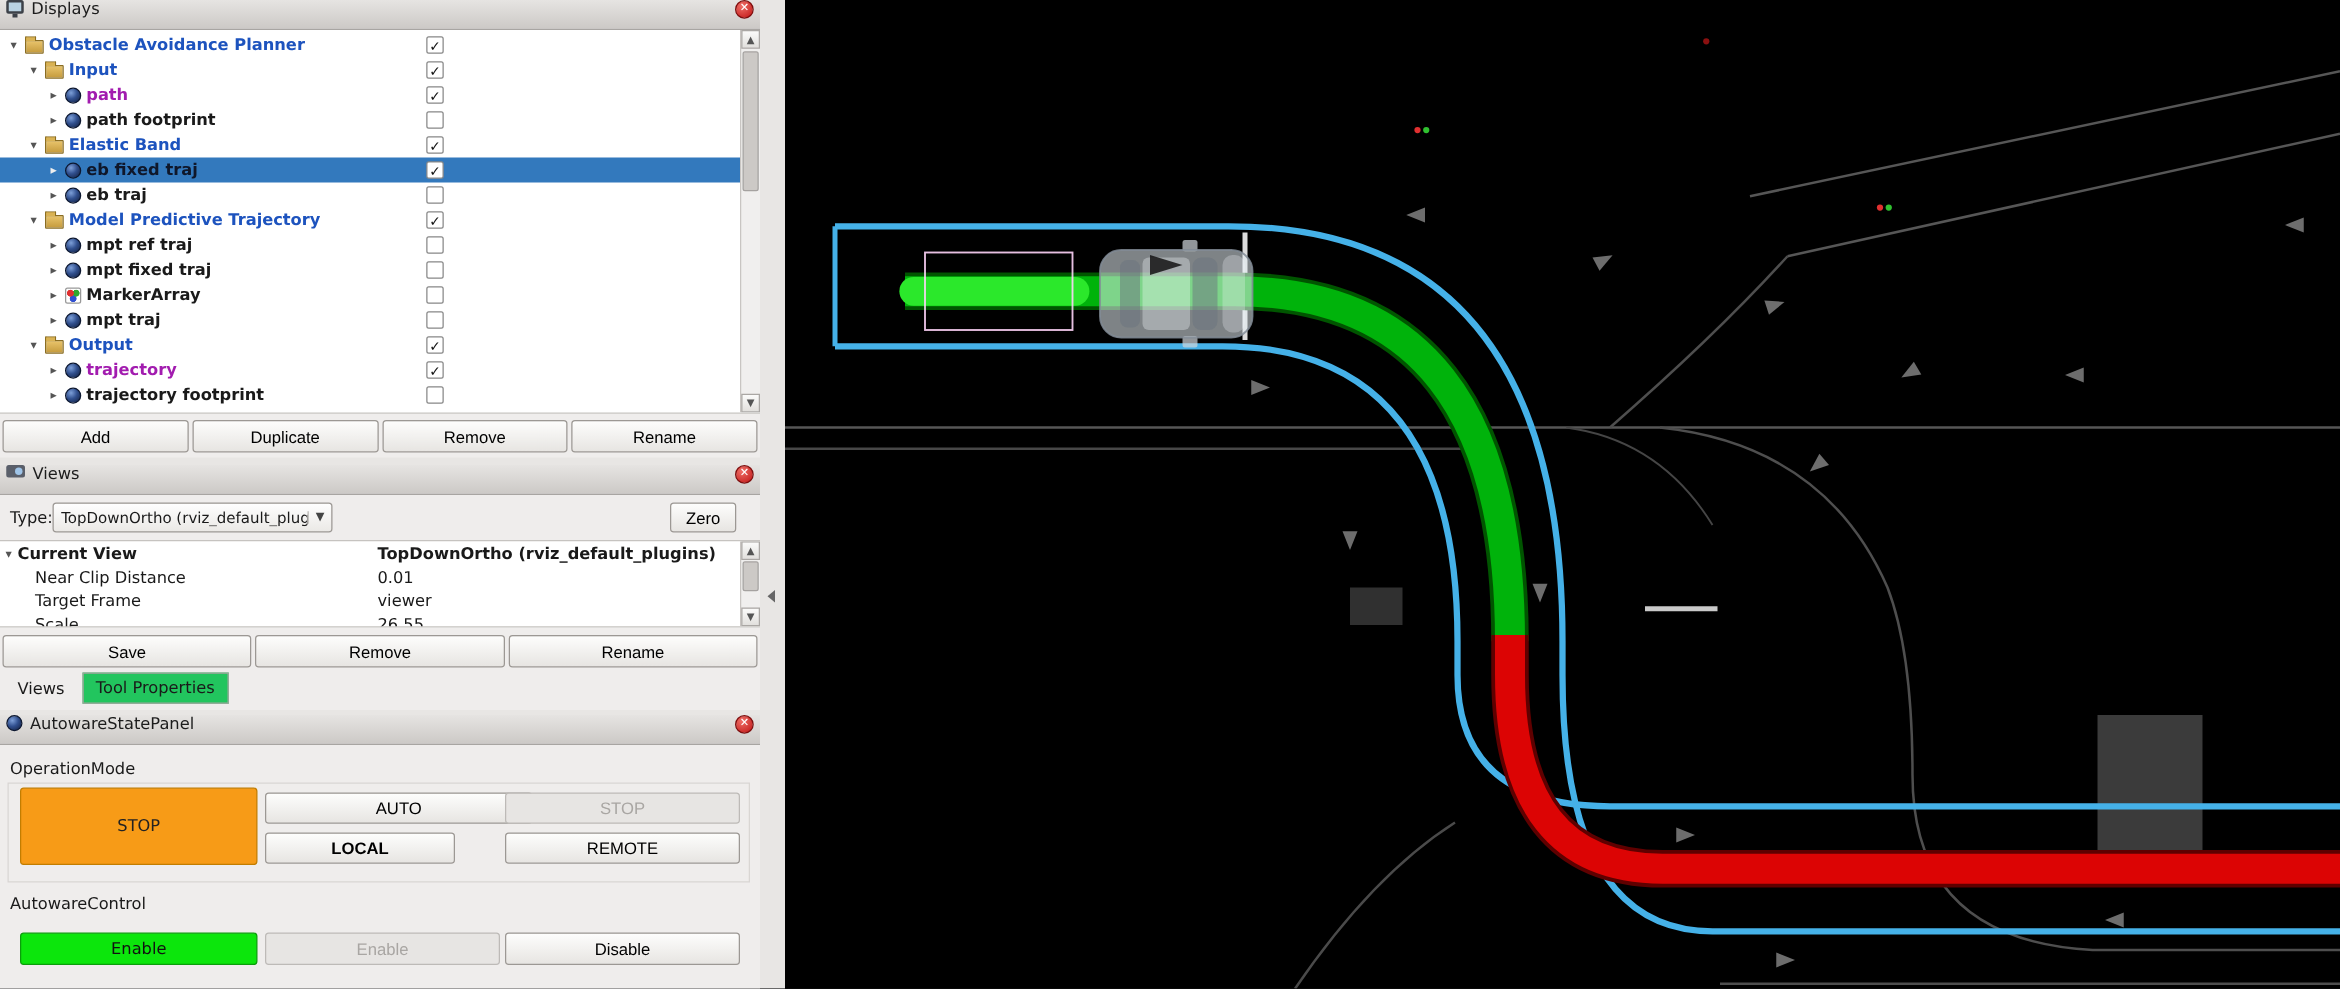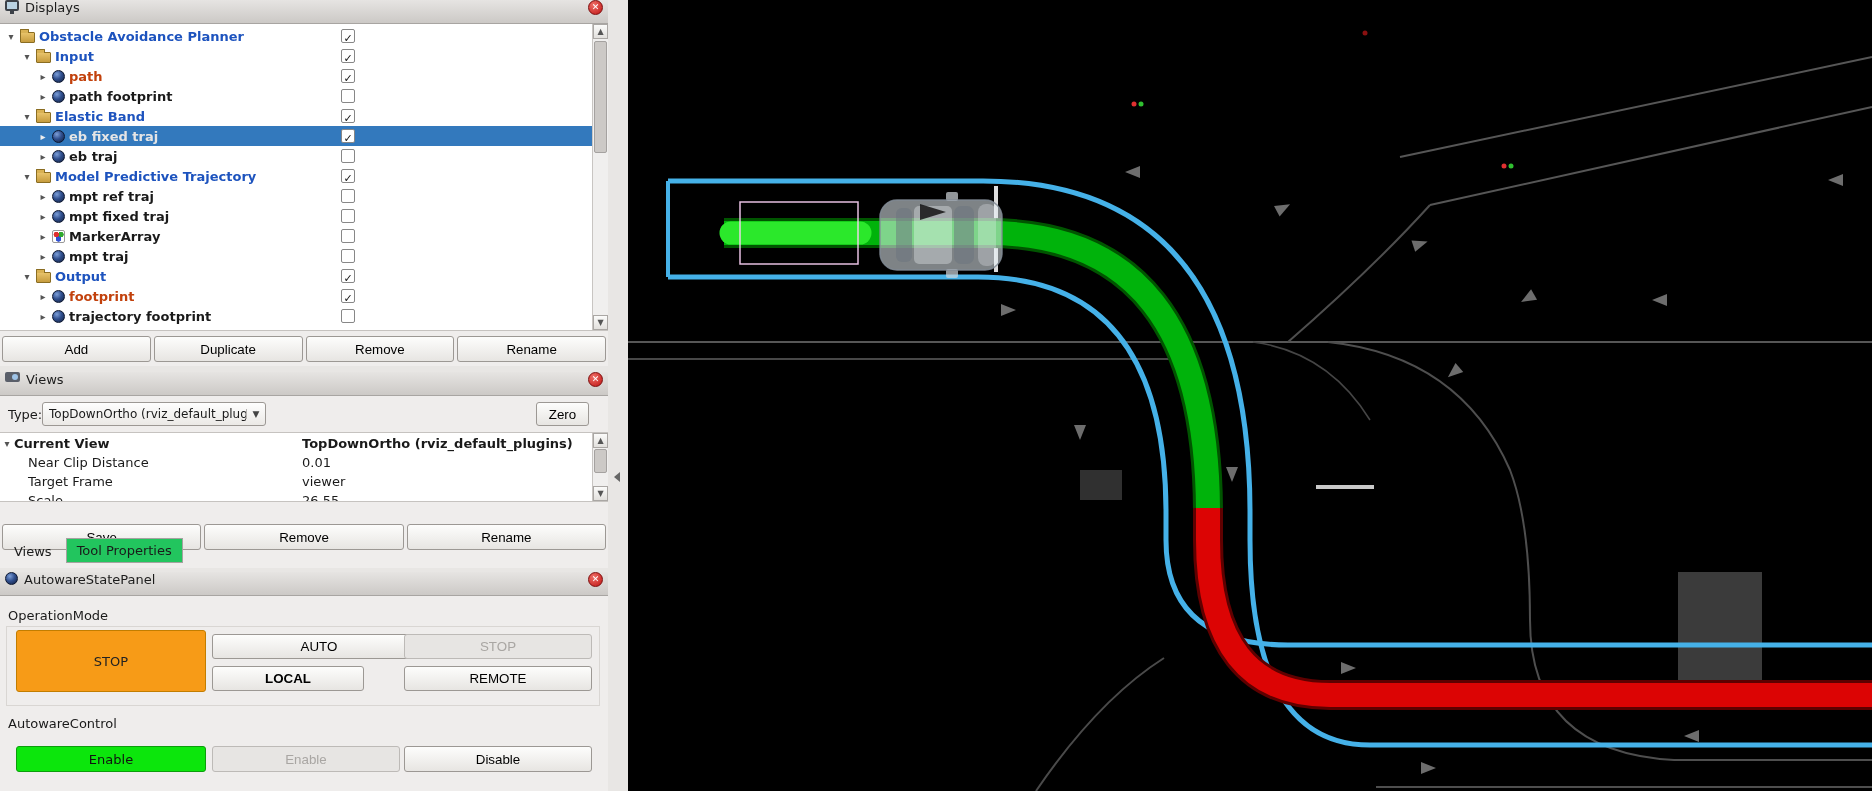--- a/index.html
+++ b/index.html
@@ -25,23 +25,23 @@
   .orb{width:13px;height:13px;border-radius:50%;border:1px solid #0c1730;box-sizing:border-box;
        background:radial-gradient(circle at 35% 30%,#7d9fd8 0%,#31508f 45%,#101c3a 100%);}
 
   
   .treewrap{position:absolute;left:0;right:0;top:24px;height:306px;background:#fff;border-bottom:1px solid #c6c3c0;overflow:hidden;}
   .tree-rows{position:absolute;left:0;top:2px;right:16px;}
   .tree-row{position:relative;height:20px;display:flex;align-items:center;cursor:default;}
   .tree-row .arrow{width:14px;text-align:center;font-size:10px;color:#555;}
   .tree-row .tlabel{margin-left:4px;white-space:nowrap;font-weight:bold;}
   .tlabel.group{color:#1d53be;font-weight:bold;}
-  .tlabel.enabled{color:#c2410c;font-weight:bold;}
+  .tlabel.enabled{color:#a21caf;font-weight:bold;}
   .tlabel.plain{color:#1a1a1a;}
-  .tree-row.selected .tlabel{color:#e5e5e5;}
+  .tree-row.selected .tlabel{color:#0f172a;}
   .tree-row.selected .arrow{color:#eee;}
   .ticon{display:inline-block;margin-left:2px;flex:none;}
   .ticon.folder{position:relative;width:15px;height:11px;background:linear-gradient(#e8c36a,#c69c3e);
                 border:1px solid #8a6d22;border-radius:1px;box-sizing:border-box;margin-top:3px;}
   .ticon.folder::before{content:'';position:absolute;top:-4px;left:-1px;width:7px;height:3px;background:#d9b254;
                 border:1px solid #8a6d22;border-bottom:none;border-radius:1px 1px 0 0;}
   .ticon.display{width:13px;height:13px;border-radius:50%;border:1px solid #0c1730;box-sizing:border-box;
        background:radial-gradient(circle at 35% 30%,#7d9fd8 0%,#31508f 45%,#101c3a 100%);}
   .ticon.marker-array{width:13px;height:13px;border:1px solid #999;border-radius:2px;box-sizing:border-box;
        background:radial-gradient(circle at 30% 32%,#e03030 0 2.5px,transparent 3px),
@@ -197,21 +197,21 @@
               <span style="display:inline-block;width:20px;flex:none;"></span>
               <span class="arrow">▾</span>
               <span class="ticon folder"></span>
               <span class="tlabel group">Output</span>
               <span class="cb checked"></span>
             </div>
             <div class="tree-row">
               <span style="display:inline-block;width:36px;flex:none;"></span>
               <span class="arrow">▸</span>
               <span class="ticon display"></span>
-              <span class="tlabel enabled">footprint</span>
+              <span class="tlabel enabled">trajectory</span>
               <span class="cb checked"></span>
             </div>
             <div class="tree-row">
               <span style="display:inline-block;width:36px;flex:none;"></span>
               <span class="arrow">▸</span>
               <span class="ticon display"></span>
               <span class="tlabel plain">trajectory footprint</span>
               <span class="cb "></span>
             </div>
           </div>
@@ -265,21 +265,21 @@
               <span class="pname" style="padding-left:14px">Scale</span>
               <span class="pval">26.55</span>
             </div>
           </div>
         <div class="vscroll">
           <div class="sb-btn up">▲</div>
           <div class="sb-thumb" style="top:16px;height:24px;"></div>
           <div class="sb-btn down">▼</div>
         </div>
       </div>
-      <div class="btnrow" style="top:152px;">
+      <div class="btnrow" style="top:136px;">
           <button class="btn">Save</button>
           <button class="btn">Remove</button>
           <button class="btn">Rename</button>
         </div>
       <div class="dock-tabs" style="top:166px;">
           <span class="dock-tab active">Views</span>
           <span class="dock-tab">Tool Properties</span>
         </div>
     </section>
 

